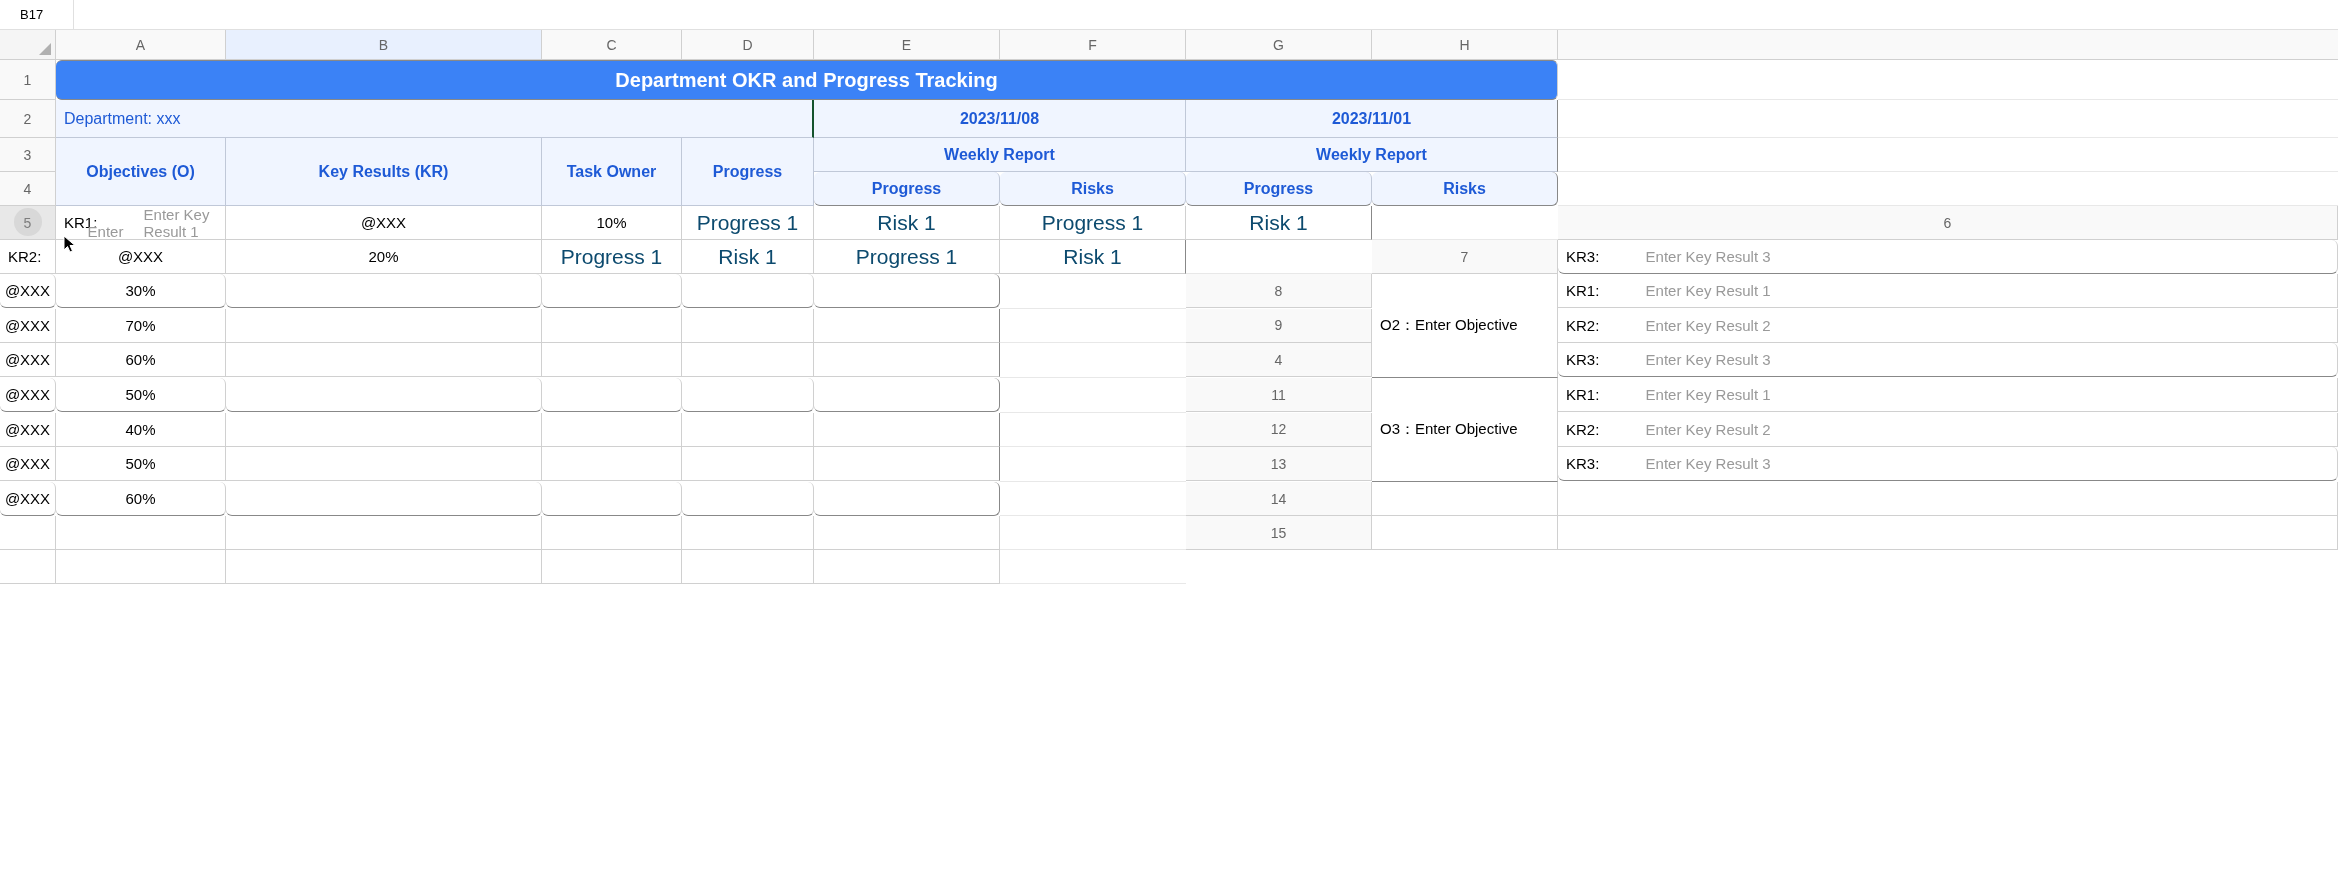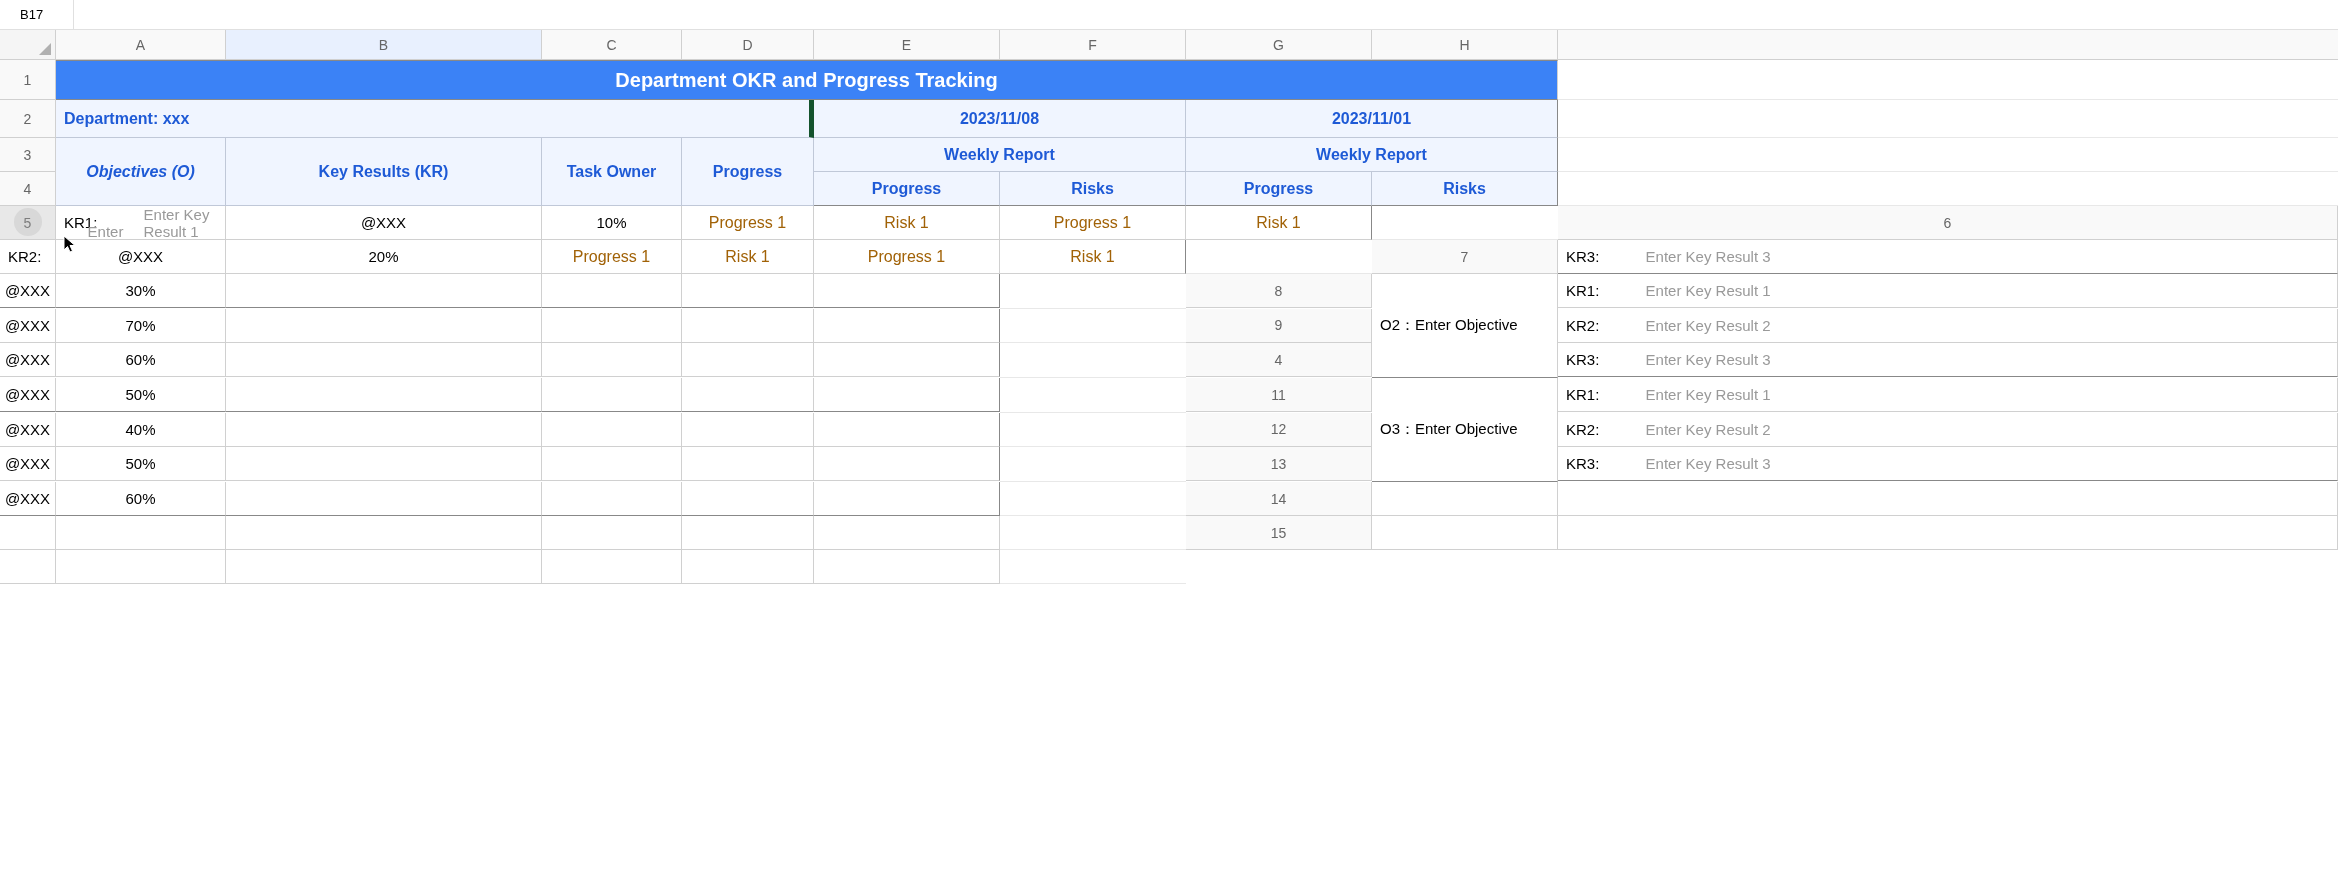--- a/index.html
+++ b/index.html
@@ -95,25 +95,25 @@
       font-weight: 600;
       font-size: 20px;
       justify-content: center;
       grid-column: 2 / 10;
       height: 40px;
       border-bottom: 1px solid #d0d0d0;
     }
     .dept-cell {
       background: #f0f5ff;
       color: #1e5ad6;
-      font-weight: 700;
+      font-weight: 400;
       font-size: 16px;
       grid-column: 2 / 6;
       height: 38px;
-      border-right: 5px solid #14532d;
+      border-right: 2px solid #14532d;
       border-bottom: 1px solid #c0c8d8;
     }
     .date-cell {
       background: #f0f5ff;
       color: #1e5ad6;
       font-weight: 600;
       font-size: 16px;
       justify-content: center;
       grid-column: span 2;
       height: 38px;
@@ -125,21 +125,20 @@
       color: #1e5ad6;
       font-weight: 600;
       font-size: 16px;
       justify-content: center;
       border-right: 1px solid #c0c8d8;
       border-bottom: 1px solid #c0c8d8;
     }
     .obj-header {
       grid-row: span 2;
       height: 68px;
-      font-style: italic;
     }
     .kr-header {
       grid-row: span 2;
       height: 68px;
     }
     .owner-header {
       grid-row: span 2;
       height: 68px;
     }
     .progress-header {
@@ -167,26 +166,27 @@
     .pct-cell {
       justify-content: center;
       font-size: 15px;
     }
     .gray-text {
       color: #999;
       margin-left: 42px;
     }
     .report-cell {
       justify-content: center;
-      color: #a16207;
-      font-size: 16px;
+      color: #0c4a6e;
+      font-size: 21px;
       text-align: center;
     }
     .thick-bottom {
       border-bottom: 1px solid #888;
+      border-radius: 6px;
     }
     .thick-right {
       border-right: 1px solid #888;
     }
     .thick-top {
       border-top: 1px solid #888;
     }
     .row-1 { height: 40px; }
     .row-2 { height: 38px; }
     .cursor-pointer {

